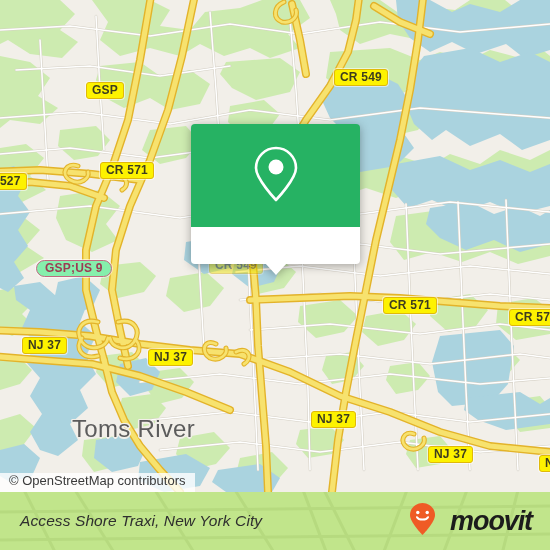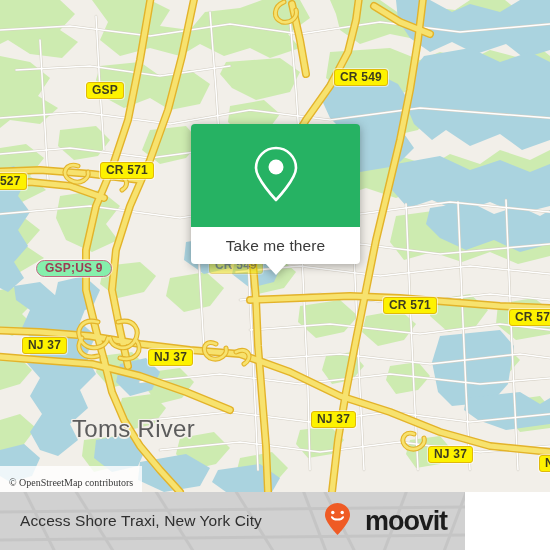--- a/index.html
+++ b/index.html
@@ -56,23 +56,23 @@
     text-shadow:
       1.5px 0 #f2efe9, -1.5px 0 #f2efe9, 0 1.5px #f2efe9, 0 -1.5px #f2efe9,
       1px 1px #f2efe9, -1px -1px #f2efe9, 1px -1px #f2efe9, -1px 1px #f2efe9;
   }
 
   
   .attrib {
     position: absolute; left: 0; bottom: 0;
     background: rgba(255,255,255,.80);
     color: #3a3a3a;
-    font-size: 10px;
-    padding: 11px 9px 4px 9px;
-    font-family: Liberation Serif, serif;
+    font-size: 13px;
+    padding: 0 9px 4px 9px;
+    font-family: Liberation Sans, sans-serif;
     white-space: nowrap;
   }
 
   
   .popup {
     position: absolute;
     left: 191px; top: 124px;
     width: 169px;
     filter: drop-shadow(0 2px 5px rgba(0,0,0,.32));
   }
@@ -100,23 +100,24 @@
     left: 50%; bottom: -11px; margin-left: -11px;
     width: 0; height: 0;
     border-left: 11px solid transparent;
     border-right: 11px solid transparent;
     border-top: 12px solid #ffffff;
   }
 
   
   .footer {
     position: absolute; left: 0; top: 492px;
-    width: 465px; height: 58px;
-    background: #a3a3a3;
+    width: 550px; height: 58px;
+    background: #84cc16;
     overflow: hidden;
+    font-style: italic;
   }
   .footer-watermark { position:absolute; left:0; top:0; opacity:.5; }
   .footer-inner {
     position: relative;
     height: 100%;
     display: flex; align-items: center;
     padding: 0 18px 0 20px;
   }
   .footer-title {
     color: #2f2f2f;
@@ -357,21 +358,20 @@
     <div class="popup">
       <div class="popup-top">
         <span>
           <svg width="46" height="58" viewBox="0 0 46 58" xmlns="http://www.w3.org/2000/svg">
             <path d="M23 3 C12 3 3 12 3 23 C3 34 23 55 23 55 C23 55 43 34 43 23 C43 12 34 3 23 3 Z" fill="none" stroke="#ffffff" stroke-width="2.6" stroke-linejoin="round"></path>
             <circle cx="23" cy="22" r="7.5" fill="#ffffff"></circle>
           </svg>
         </span>
       </div>
       <div class="popup-bottom">
-        <span class="popup-label">Take me there</span>
         <span class="popup-tail"></span>
       </div>
     </div>
 
     <div class="attrib">© OpenStreetMap contributors</div>
   </div>
 
   <div class="footer">
     <div class="footer-watermark">
       <svg width="550" height="58" viewBox="0 0 550 58" xmlns="http://www.w3.org/2000/svg">

